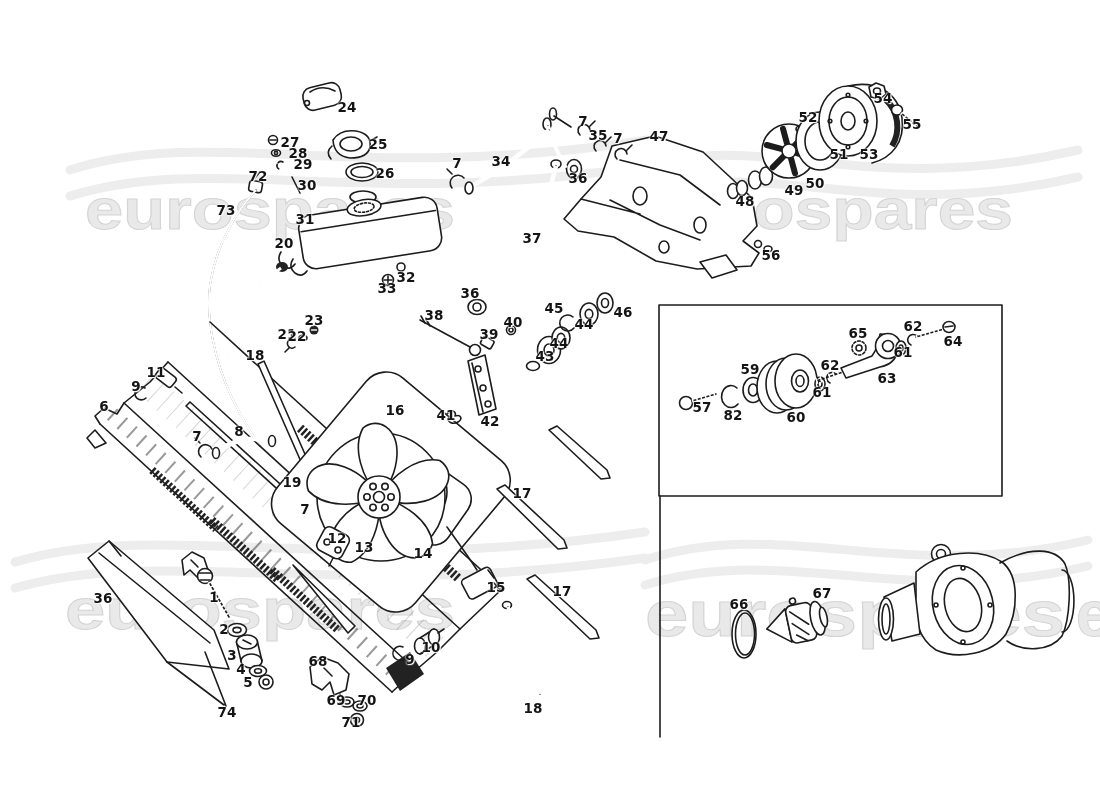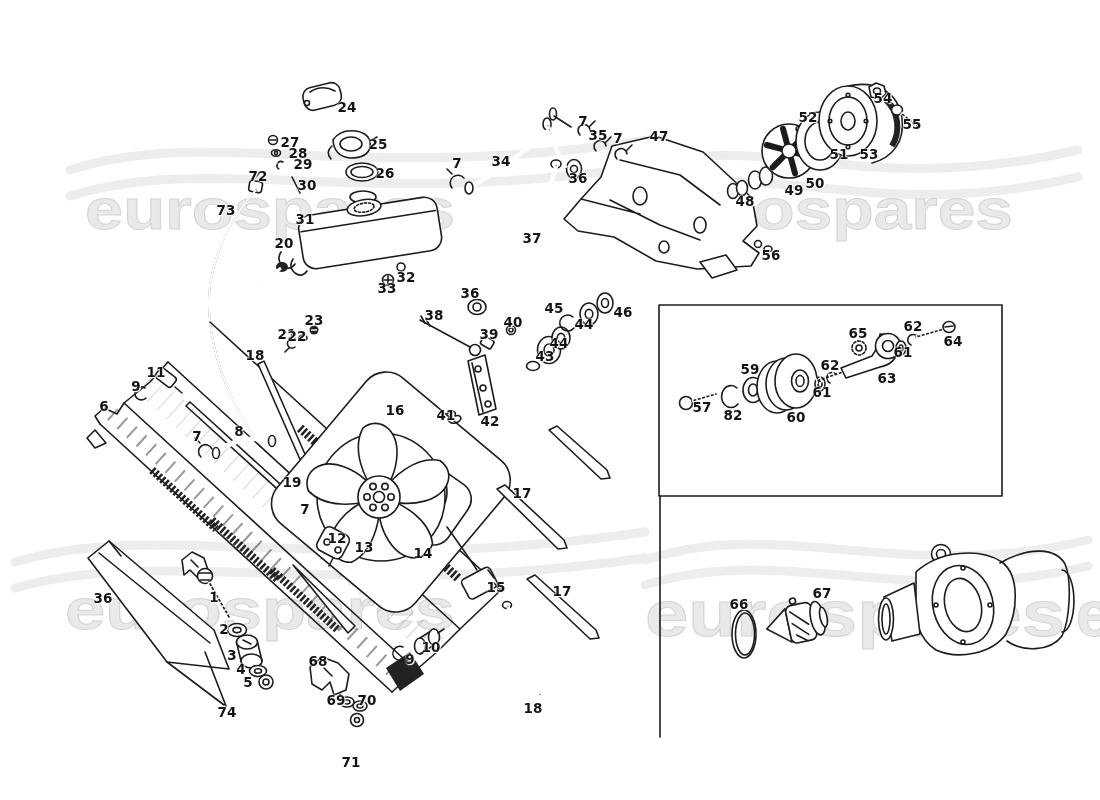--- a/index.html
+++ b/index.html
@@ -481,19 +481,19 @@
       <span class="part-label" style="left: 830px; top: 366px;">62</span>
       <span class="part-label" style="left: 913px; top: 327px;">62</span>
       <span class="part-label" style="left: 887px; top: 379px;">63</span>
       <span class="part-label" style="left: 953px; top: 342px;">64</span>
       <span class="part-label" style="left: 858px; top: 334px;">65</span>
       <span class="part-label" style="left: 739px; top: 605px;">66</span>
       <span class="part-label" style="left: 822px; top: 594px;">67</span>
       <span class="part-label" style="left: 318px; top: 662px;">68</span>
       <span class="part-label" style="left: 336px; top: 701px;">69</span>
       <span class="part-label" style="left: 367px; top: 701px;">70</span>
-      <span class="part-label" style="left: 351px; top: 723px; margin-top: 40px;">71</span>
+      <span class="part-label" style="left: 351px; top: 723px;">71</span>
       <span class="part-label" style="left: 258px; top: 177px;">72</span>
       <span class="part-label" style="left: 226px; top: 211px;">73</span>
       <span class="part-label" style="left: 227px; top: 713px;">74</span>
       <span class="part-label" style="left: 103px; top: 599px;">36</span>
     </div>
 </div>
 
 </body></html>

